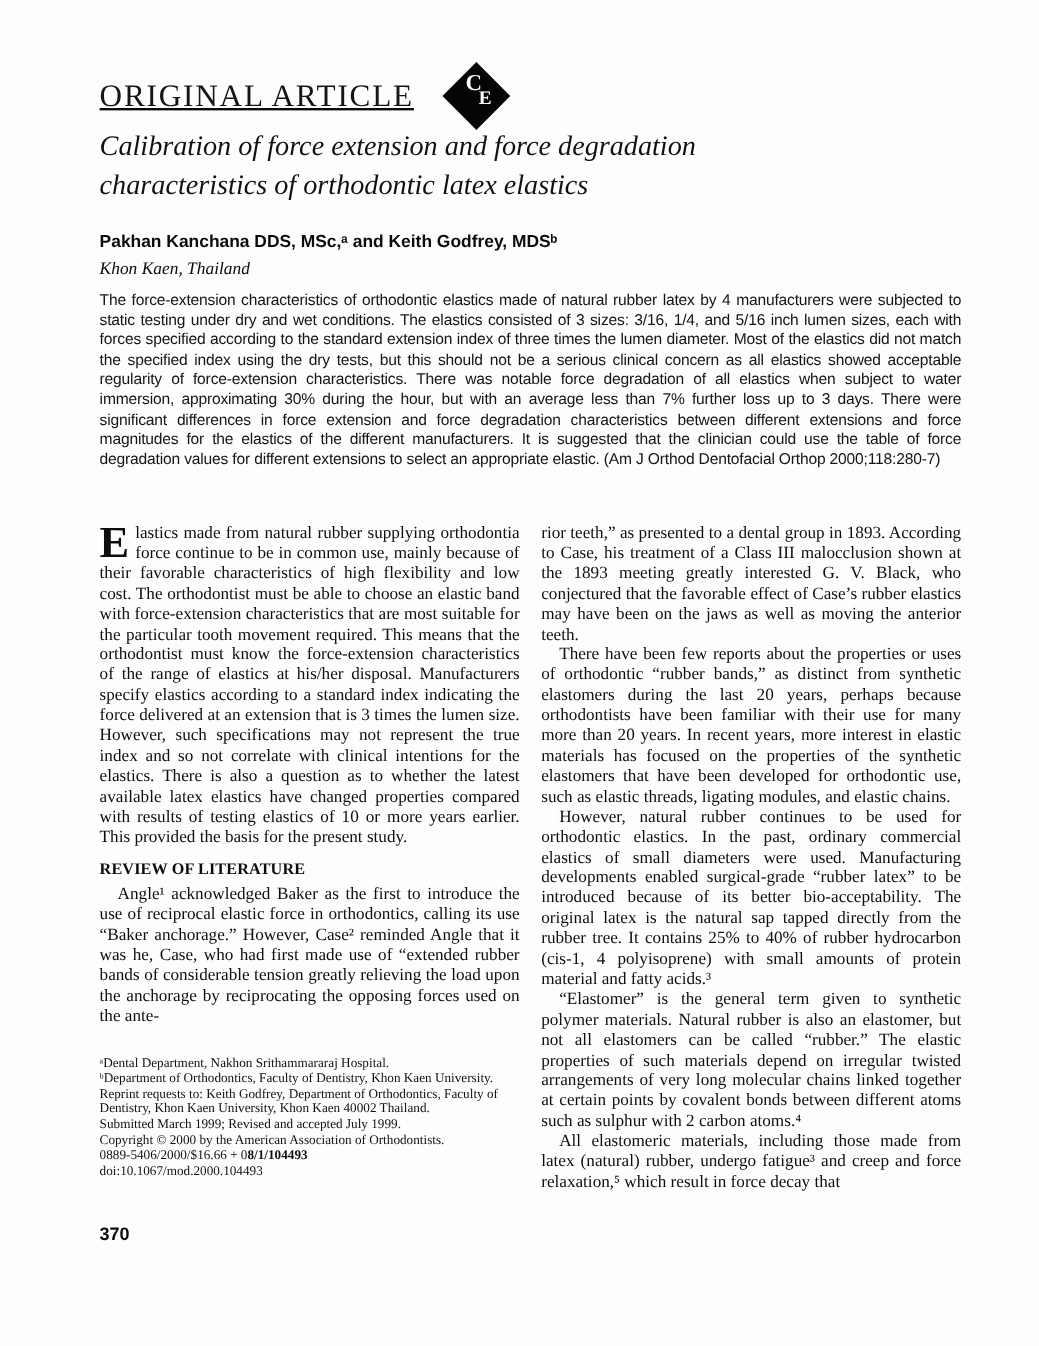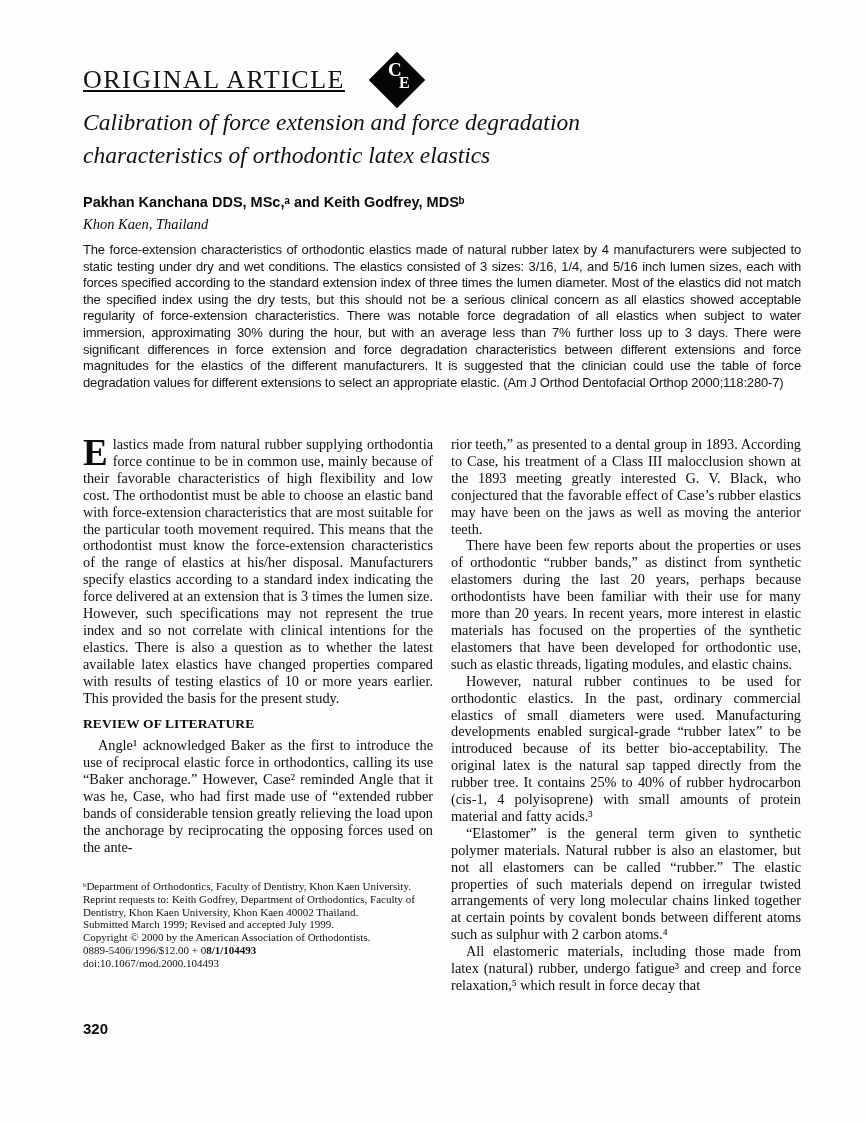--- a/index.html
+++ b/index.html
@@ -93,36 +93,37 @@
   <div class="abs columns">
 
     <div class="col">
       <p>
         <span class="dropcap">E</span><span>lastics made from natural rubber supplying orthodontia force continue to be in common use, mainly because of their favorable characteristics of high flexibility and low cost. The orthodontist must be able to choose an elastic band with force-extension characteristics that are most suitable for the particular tooth movement required. This means that the orthodontist must know the force-extension characteristics of the range of elastics at his/her disposal. Manufacturers specify elastics according to a standard index indicating the force delivered at an extension that is 3 times the lumen size. However, such specifications may not represent the true index and so not correlate with clinical intentions for the elastics. There is also a question as to whether the latest available latex elastics have changed properties compared with results of testing elastics of 10 or more years earlier. This provided the basis for the present study.</span>
       </p>
       <div class="section-heading">REVIEW OF LITERATURE</div>
       <p class="indent">Angle¹ acknowledged Baker as the first to introduce the use of reciprocal elastic force in orthodontics, calling its use “Baker anchorage.” However, Case² reminded Angle that it was he, Case, who had first made use of “extended rubber bands of considerable tension greatly relieving the load upon the anchorage by reciprocating the opposing forces used on the ante-</p>
 
       <div class="footnotes">
+        <div>ᵃDental Department, Nakhon Srithammararaj Hospital.</div>
         <div>ᵇDepartment of Orthodontics, Faculty of Dentistry, Khon Kaen University.</div>
         <div>Reprint requests to: Keith Godfrey, Department of Orthodontics, Faculty of Dentistry, Khon Kaen University, Khon Kaen 40002 Thailand.</div>
         <div>Submitted March 1999; Revised and accepted July 1999.</div>
         <div>Copyright © 2000 by the American Association of Orthodontists.</div>
         <div>
-          <span>0889-5406/1996/$12.00 + 0</span><span class="article-code">8/1/104493</span>
+          <span>0889-5406/2000/$16.66 + 0</span><span class="article-code">8/1/104493</span>
         </div>
         <div>doi:10.1067/mod.2000.104493</div>
       </div>
     </div>
 
     <div class="col">
       <p>rior teeth,” as presented to a dental group in 1893. According to Case, his treatment of a Class III malocclusion shown at the 1893 meeting greatly interested G. V. Black, who conjectured that the favorable effect of Case’s rubber elastics may have been on the jaws as well as moving the anterior teeth.</p>
       <p class="indent">There have been few reports about the properties or uses of orthodontic “rubber bands,” as distinct from synthetic elastomers during the last 20 years, perhaps because orthodontists have been familiar with their use for many more than 20 years. In recent years, more interest in elastic materials has focused on the properties of the synthetic elastomers that have been developed for orthodontic use, such as elastic threads, ligating modules, and elastic chains.</p>
       <p class="indent">However, natural rubber continues to be used for orthodontic elastics. In the past, ordinary commercial elastics of small diameters were used. Manufacturing developments enabled surgical-grade “rubber latex” to be introduced because of its better bio-acceptability. The original latex is the natural sap tapped directly from the rubber tree. It contains 25% to 40% of rubber hydrocarbon (cis-1, 4 polyisoprene) with small amounts of protein material and fatty acids.³</p>
       <p class="indent">“Elastomer” is the general term given to synthetic polymer materials. Natural rubber is also an elastomer, but not all elastomers can be called “rubber.” The elastic properties of such materials depend on irregular twisted arrangements of very long molecular chains linked together at certain points by covalent bonds between different atoms such as sulphur with 2 carbon atoms.⁴</p>
       <p class="indent">All elastomeric materials, including those made from latex (natural) rubber, undergo fatigue³ and creep and force relaxation,⁵ which result in force decay that</p>
     </div>
 
   </div>
 
-  <div class="abs page-number">320</div>
+  <div class="abs page-number">370</div>
 
 </div>
 
 </body></html>

